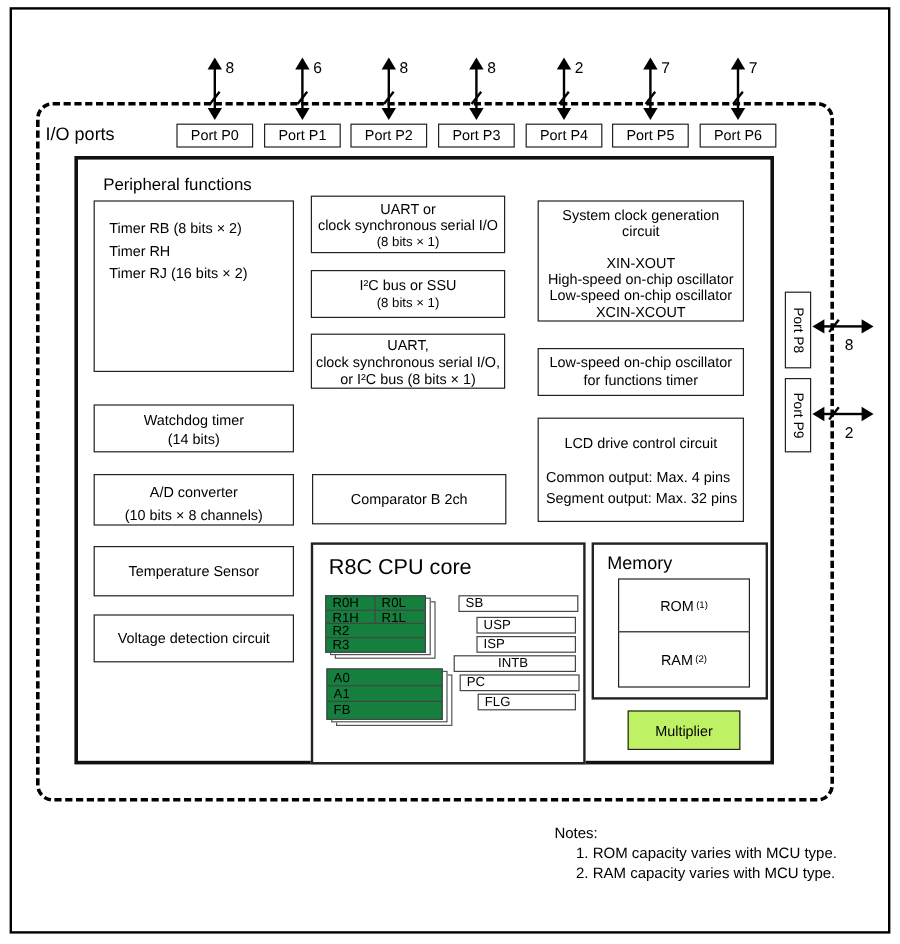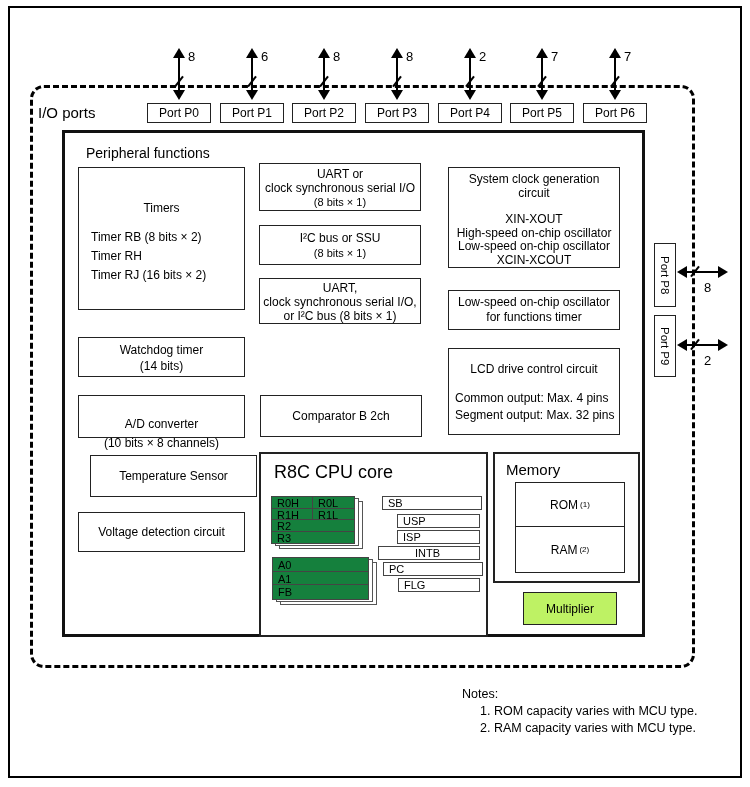--- a/index.html
+++ b/index.html
@@ -50,22 +50,22 @@
 
   
   .fbox { border:1.5px solid #222; background:#fff; font-size:12px; text-align:center; line-height:14px; }
   .fbox.center { display:flex; align-items:center; justify-content:center; }
 
   .timers-box { left:78px; top:167px; width:167px; height:143px; }
   .timers-title { padding-top:33px; }
   .timers-list { margin-top:13px; text-align:left; padding-left:12px; line-height:19px; }
 
   .watchdog-box { left:78px; top:337px; width:167px; height:40px; padding-top:4px; line-height:16px; }
-  .adc-box { left:78px; top:395px; width:167px; height:43px; padding-top:19px; line-height:19px; }
-  .temp-box { left:78px; top:455px; width:167px; height:42px;margin-left:12px; }
+  .adc-box { left:78px; top:395px; width:167px; height:43px; padding-top:5px; line-height:19px; }
+  .temp-box { left:78px; top:455px; width:167px; height:42px; }
   .voltage-box { left:78px; top:512px; width:167px; height:40px; }
 
   .uart1-box { left:259px; top:163px; width:162px; height:48px; padding-top:3px; line-height:14px; }
   .i2c-box  { left:259px; top:225px; width:162px; height:40px; padding-top:5px; line-height:15px; }
   .uart2-box { left:259px; top:278px; width:162px; height:46px; padding-top:2px; line-height:14px; }
   .small-note { font-size:11px; }
   .comparator-box { left:260px; top:395px; width:162px; height:42px; }
 
   .sysclock-box { left:448px; top:167px; width:172px; height:101px; padding-top:5px; line-height:13px; }
   .sysclock-box .gap { height:13px; }
@@ -175,21 +175,20 @@
 <div class="abs port-box" style="left:365px">Port P3</div>
 <div class="abs port-box" style="left:438px">Port P4</div>
 <div class="abs port-box" style="left:510px">Port P5</div>
 <div class="abs port-box" style="left:583px">Port P6</div>
 
 <div class="abs peripheral-box">
   <div class="peripheral-title">Peripheral functions</div>
 </div>
 
 <div class="abs fbox timers-box">
-  <div class="timers-title">Timers</div>
   <div class="timers-list">
     <div>Timer RB (8 bits × 2)</div>
     <div>Timer RH</div>
     <div>Timer RJ (16 bits × 2)</div>
   </div>
 </div>
 
 <div class="abs fbox watchdog-box">
   <div>Watchdog timer</div>
   <div>(14 bits)</div>

